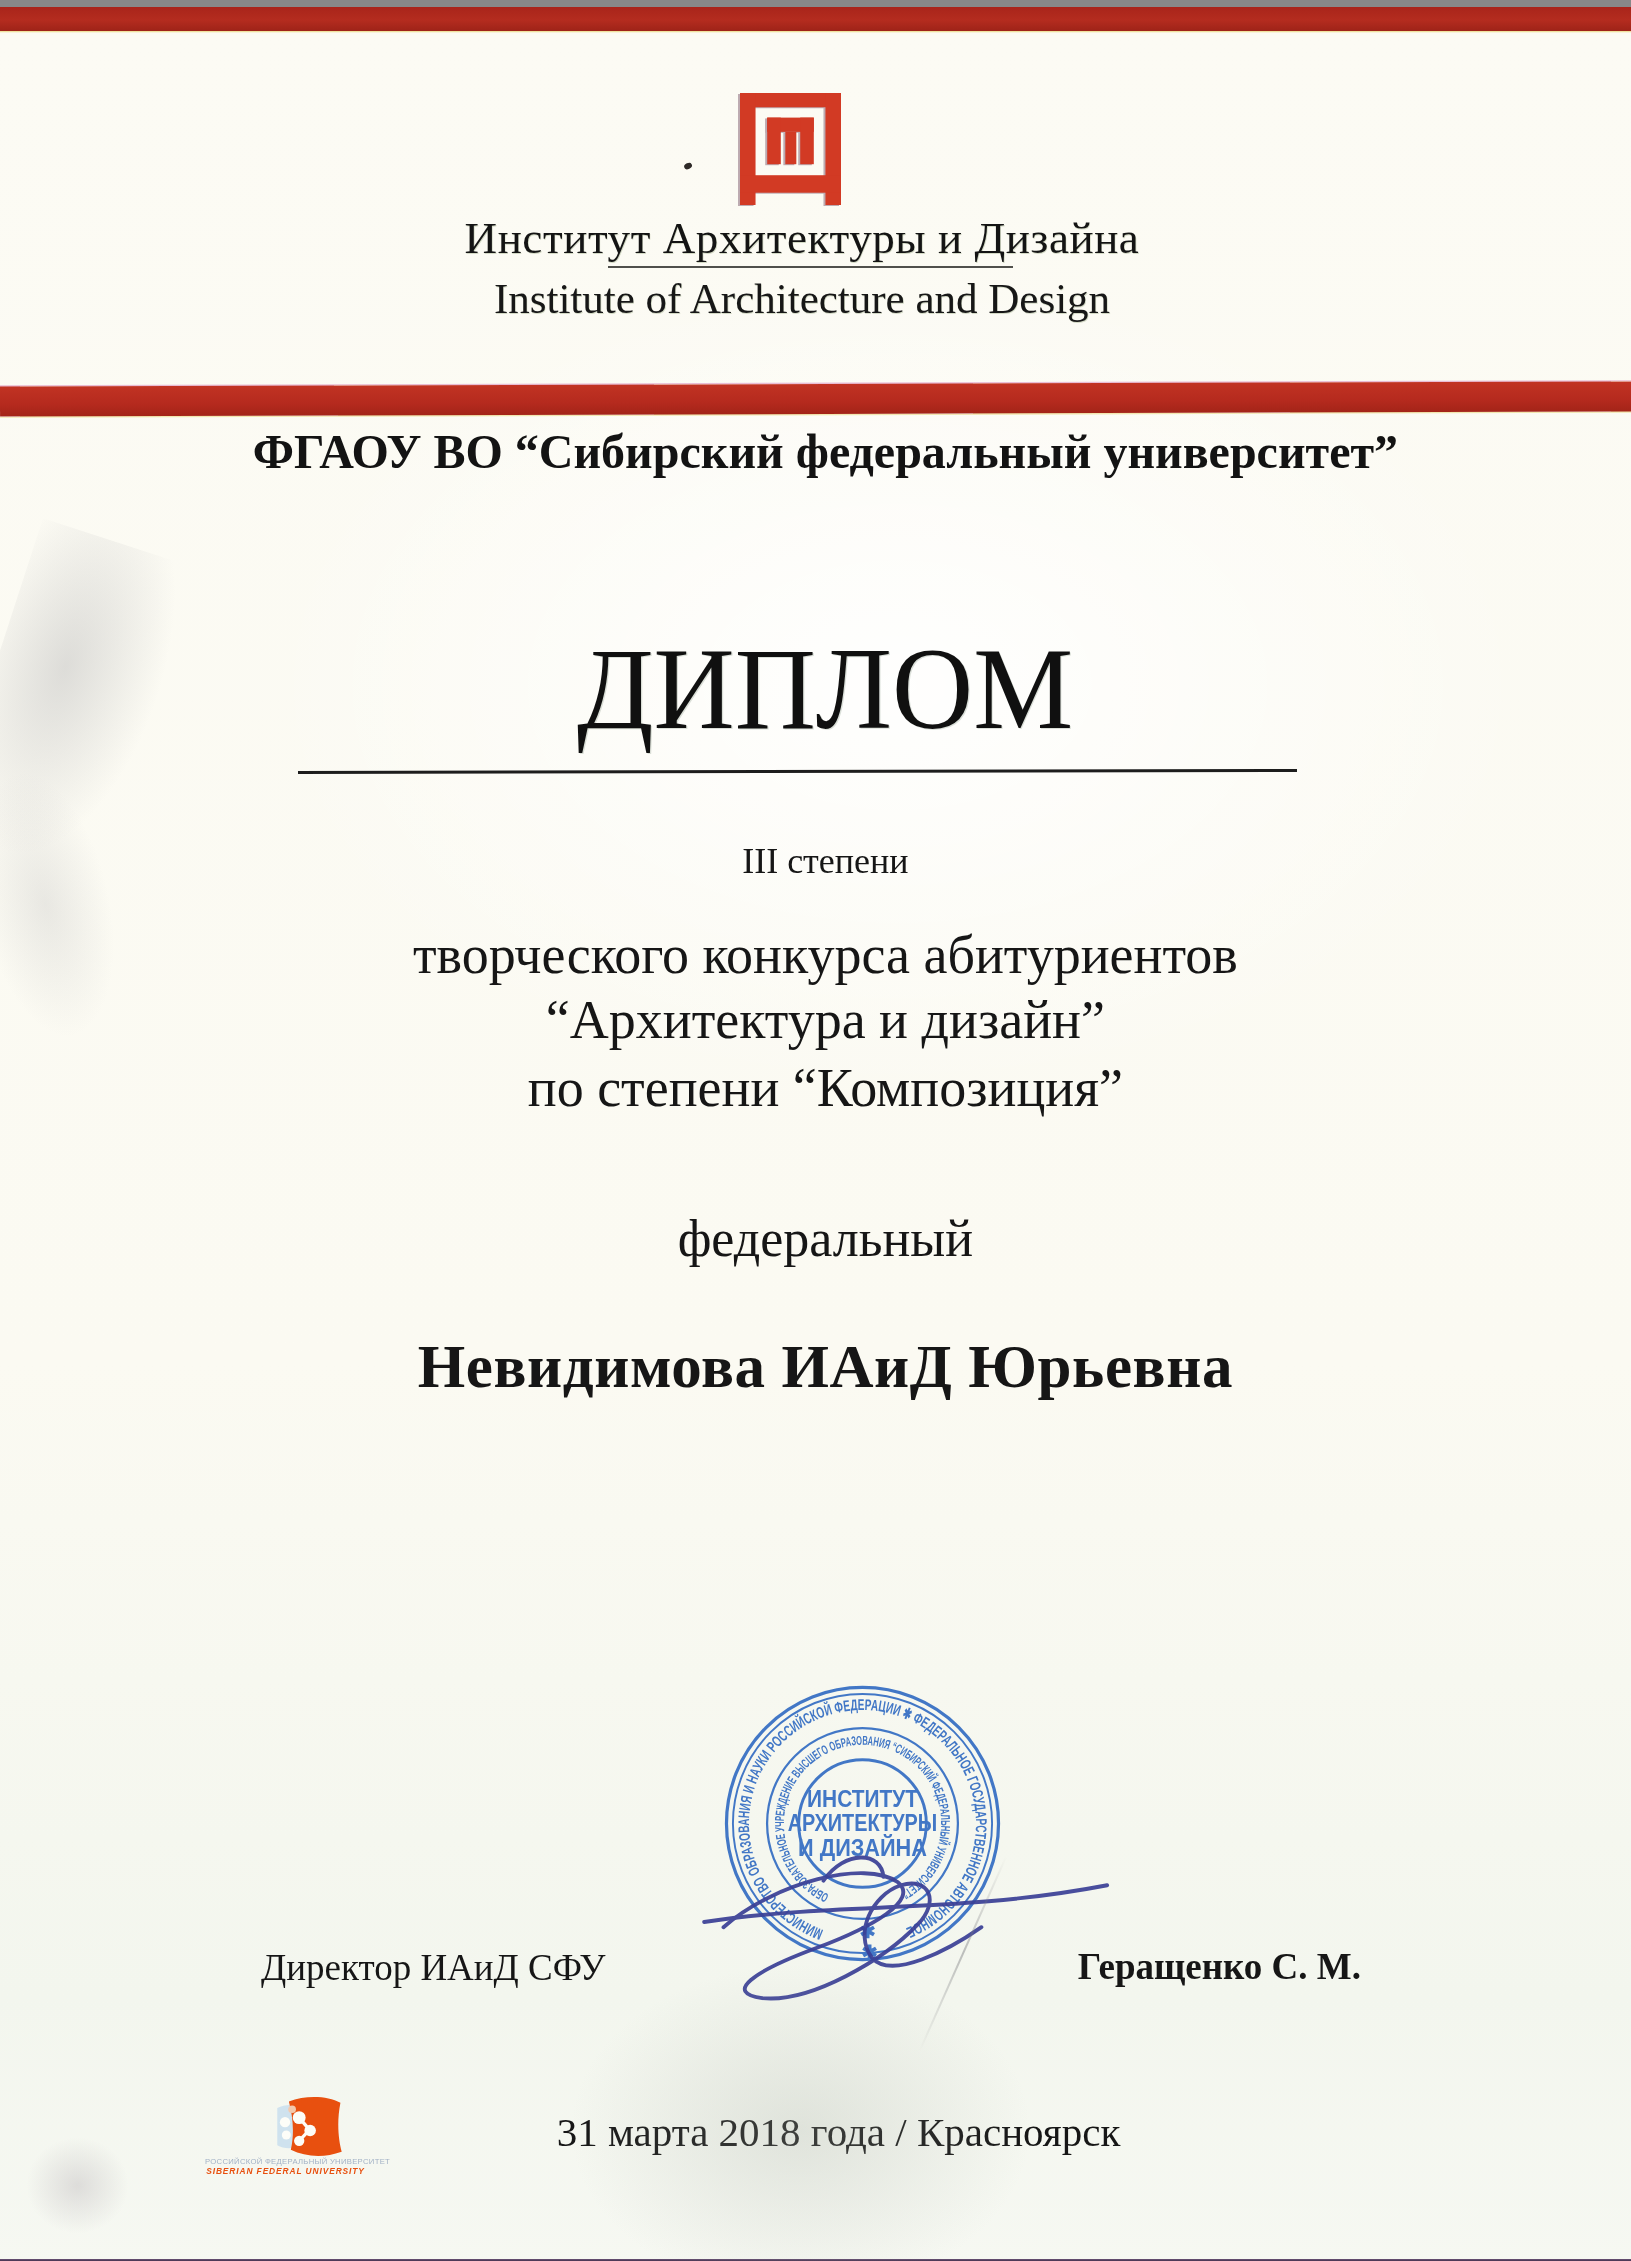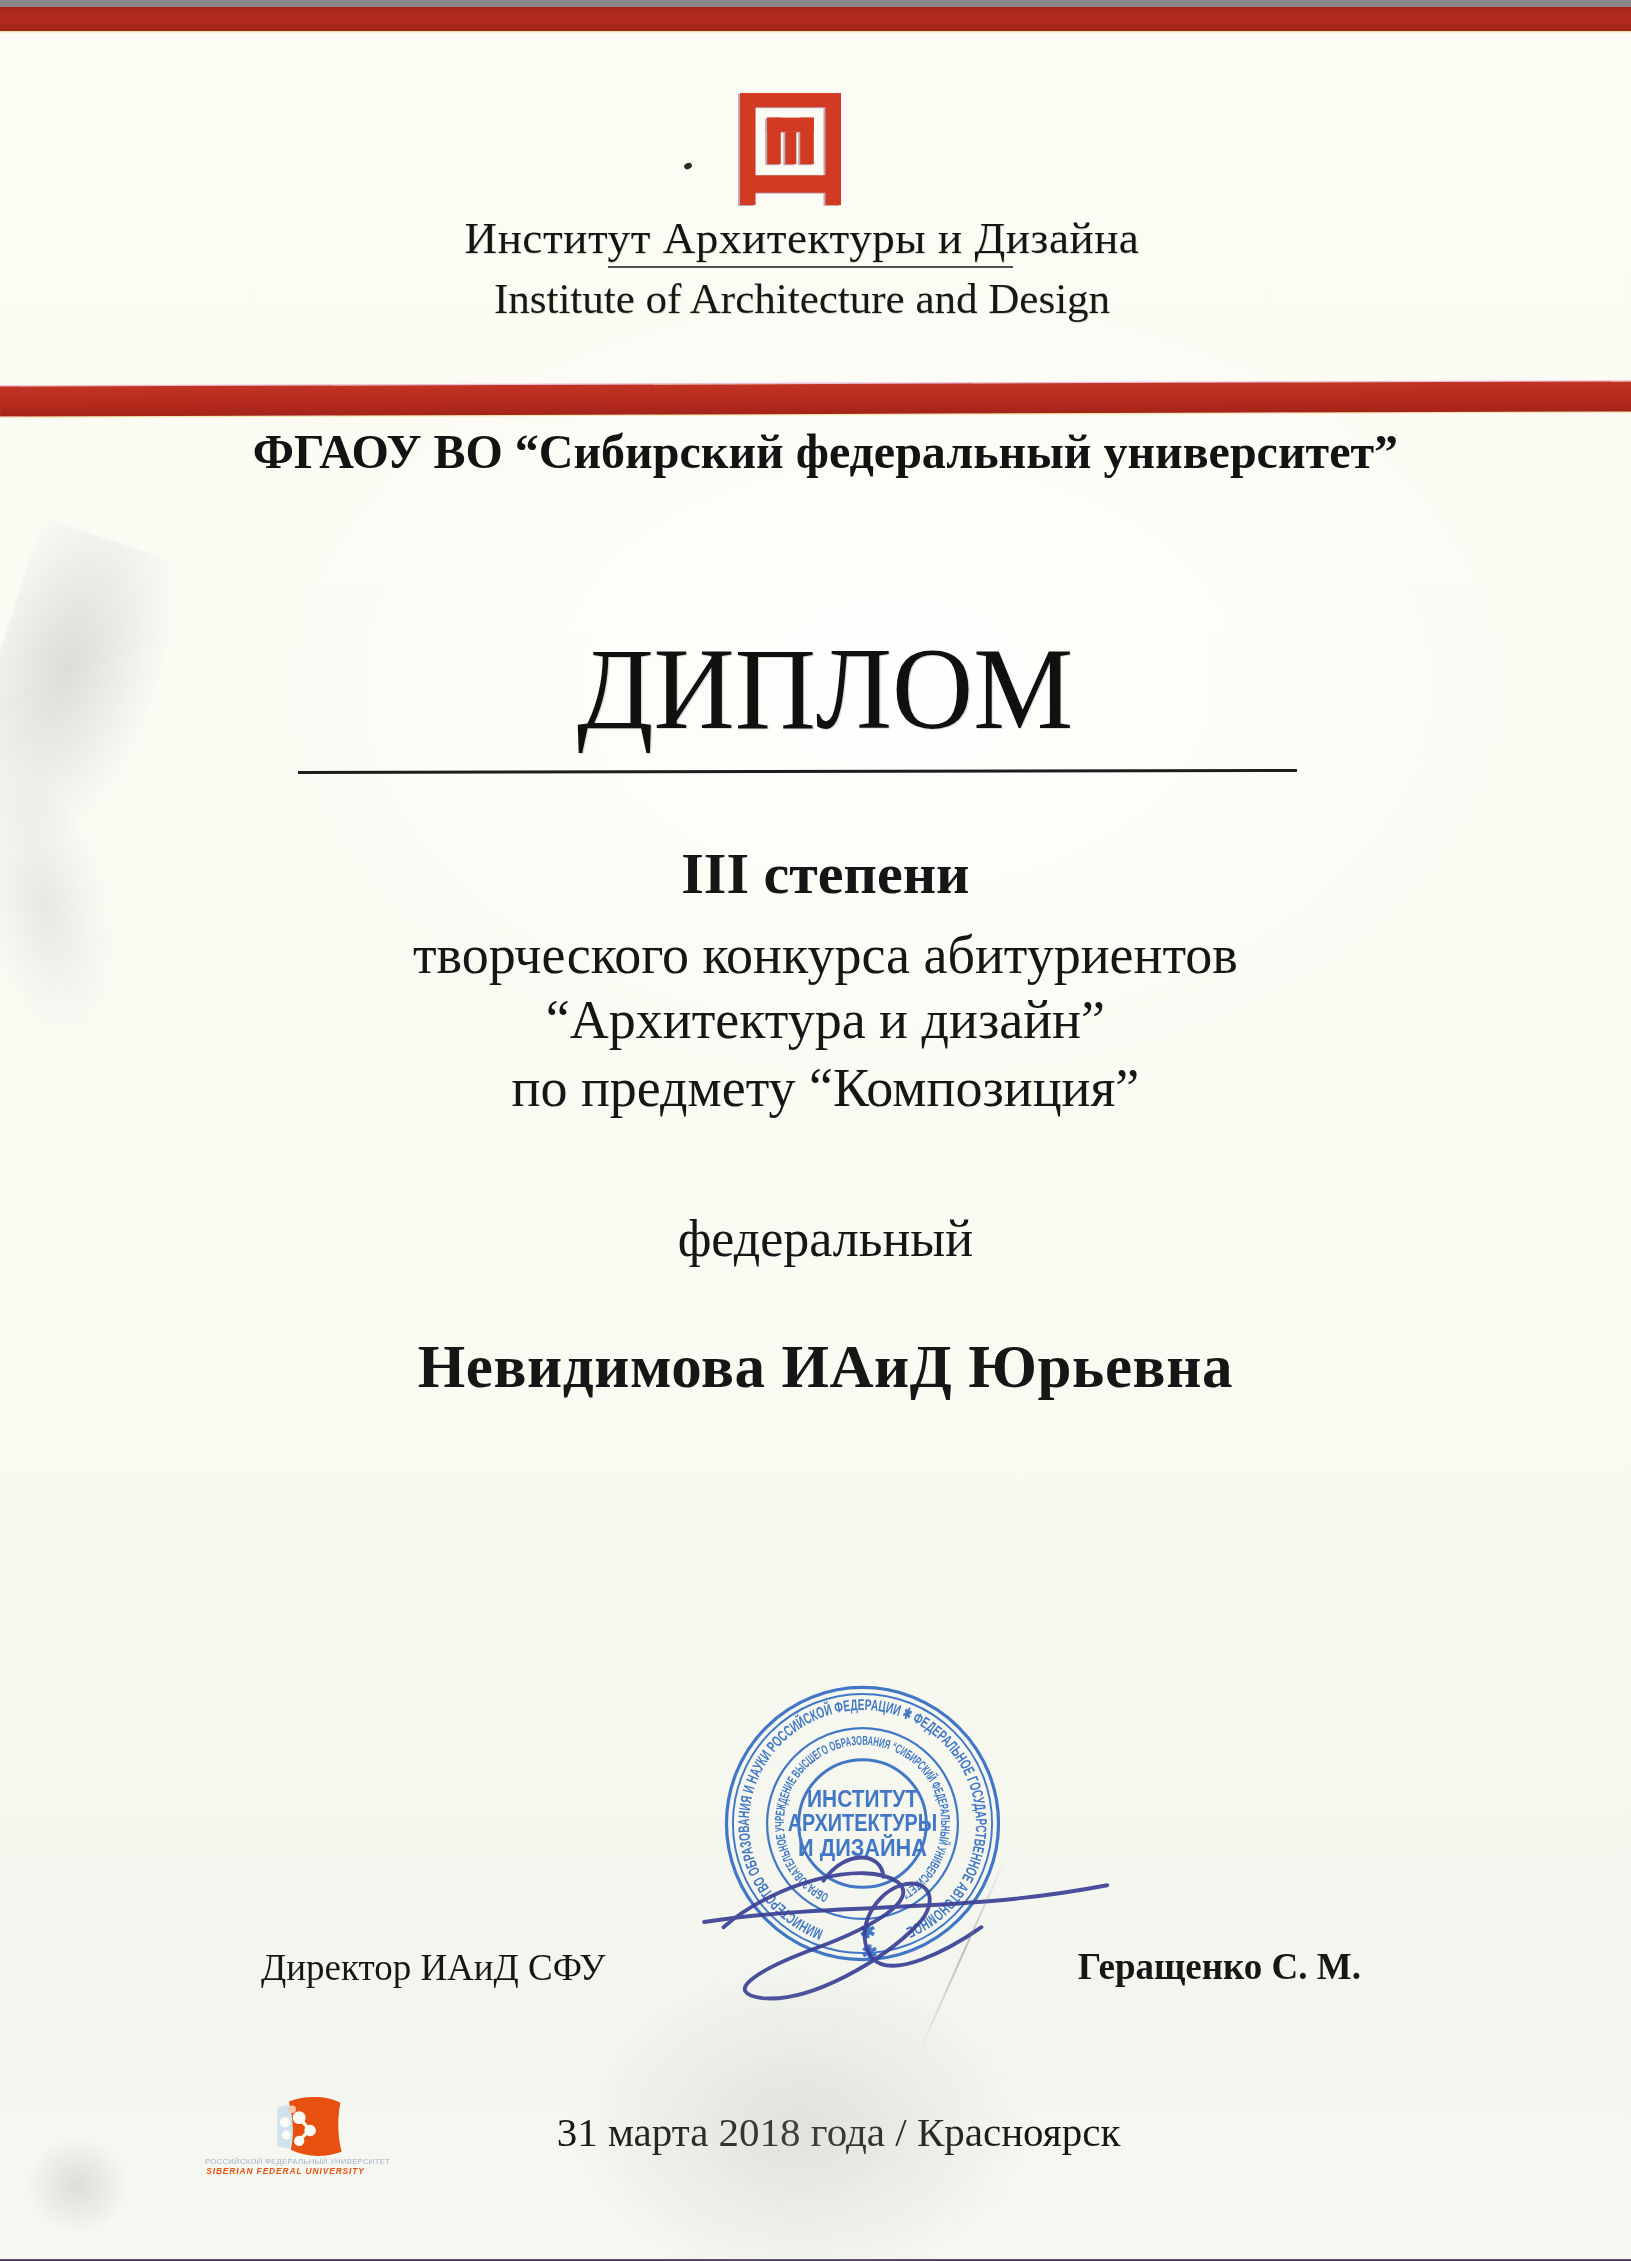--- a/index.html
+++ b/index.html
@@ -19,21 +19,21 @@
   .second-bar{top:377px;height:30px;background:linear-gradient(180deg,#c13323,#b52a1e 60%,#a32418);transform:rotate(-0.18deg);box-shadow:0 -1.3px 0 rgba(205,95,165,.4), 0 1.3px 0 rgba(228,206,90,.45);}
   .bottom-bar{top:2252px;height:9px;background:linear-gradient(180deg,#6b5377,#1b1226 45%,#0b0710);}
   .centered{position:absolute;left:19.4px;width:1612px;text-align:center;}
   .centered-h{position:absolute;left:-14px;width:1632px;text-align:center;}
   .org-ru{top:205px;font-size:45px;letter-spacing:0.6px;color:#141414;text-shadow:0.6px 0.6px 0 rgba(90,120,60,.25);}
   .org-underline{position:absolute;top:259px;left:608px;width:405px;height:1.9px;background:#50504c;}
   .org-en{top:267px;font-size:43px;color:#171717;text-shadow:0.6px 0.6px 0 rgba(90,120,60,.25);}
   .university-line{top:417px;font-size:48px;color:#131313;font-weight:bold;}
   .diploma-title{top:615px;font-size:117px;font-weight:500;color:#101010;transform:scaleX(.96);letter-spacing:0px;text-shadow:1.3px 1.3px 0 rgba(60,90,60,.18);}
   .title-underline{position:absolute;top:763px;left:298px;width:999px;height:3.2px;background:#1d1d1d;transform:rotate(-0.12deg);}
-  .degree{top:833px;font-size:58px;font-weight:bold;}
+  .degree{top:833px;font-size:36px;font-weight:normal;}
   .contest-1{top:917px;font-size:54px;}
   .contest-2{top:982px;font-size:54px;}
   .contest-3{top:1050px;font-size:54px;}
   .awarded{top:1202px;font-size:52px;}
   .recipient{top:1325px;font-size:61px;font-weight:bold;letter-spacing:0.6px;}
   .signer-title{position:absolute;left:261px;top:1939px;font-size:37px;}
   .signer-name{position:absolute;right:271px;top:1938px;font-size:37px;font-weight:bold;}
   .date-place{top:2101px;font-size:41px;left:46px;width:1585px;}
   .stamp-svg{position:absolute;left:711px;top:1665px;opacity:.9;}
   .stamp-svg text{font-family:"Liberation Sans", sans-serif;fill:#2f6ac2;}
@@ -80,21 +80,21 @@
   <div class="bar second-bar"></div>
 
   <div class="centered university-line">ФГАОУ ВО “Сибирский федеральный университет”</div>
 
   <div class="centered diploma-title">ДИПЛОМ</div>
   <div class="title-underline"></div>
 
   <div class="centered degree">III степени</div>
   <div class="centered contest-2">“Архитектура и дизайн”</div>
   <div class="centered contest-1">творческого конкурса абитуриентов</div>
-  <div class="centered contest-3">по предмету “Композиция”</div>
+  <div class="centered contest-3">по степени “Композиция”</div>
 
   <div class="centered awarded">федеральный</div>
   <div class="centered recipient">Невидимова ИАиД Юрьевна</div>
 
   <svg class="stamp-svg" width="303" height="303" viewBox="-235 -235 470 470">
     <defs>
       <path id="outerTextPath" d="M -60.2,165.4 A 176,176 0 1,1 60.2,165.4"></path>
       <path id="middleTextPath" d="M -51.6,110.6 A 122,122 0 1,1 51.6,110.6"></path>
     </defs>
     <g fill="none" stroke="#2f6ac2">

